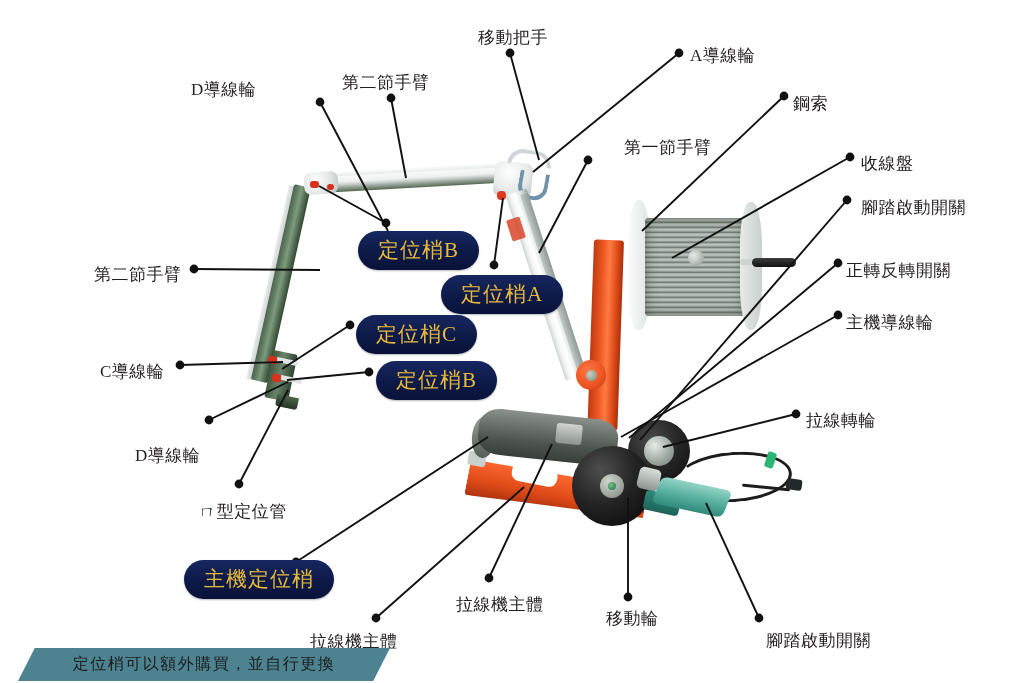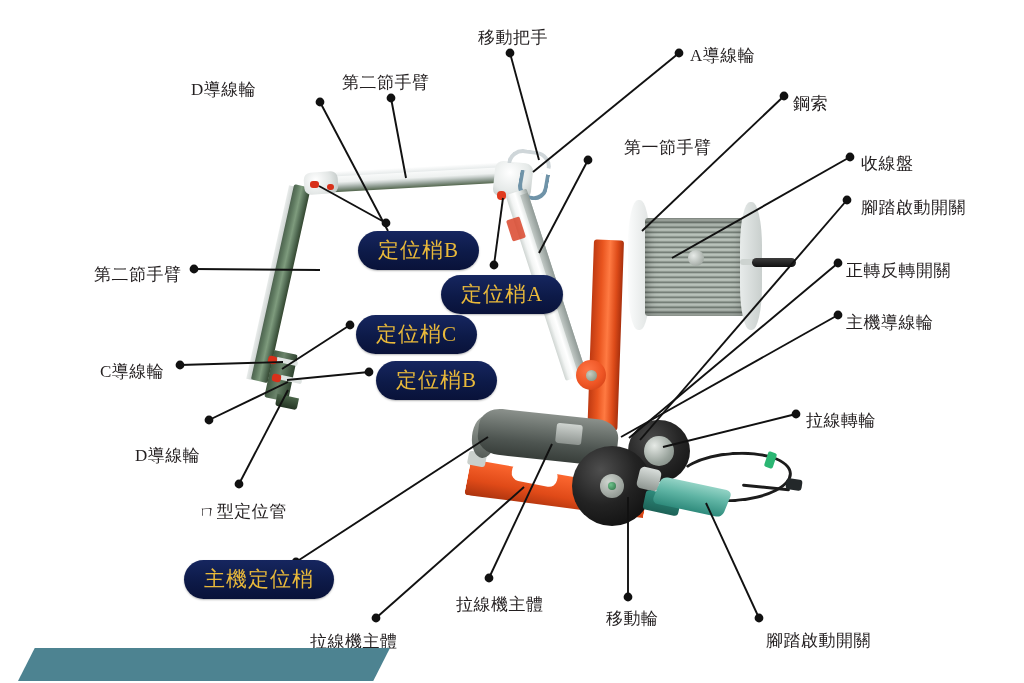--- a/index.html
+++ b/index.html
@@ -428,14 +428,15 @@
 
   <div id="badge-layer">
       <div class="badge" style="left: 358px; top: 231px;">定位梢B</div>
       <div class="badge" style="left: 441px; top: 275px;">定位梢A</div>
       <div class="badge" style="left: 356px; top: 315px;">定位梢C</div>
       <div class="badge" style="left: 376px; top: 361px;">定位梢B</div>
       <div class="badge" style="left: 184px; top: 560px;">主機定位梢</div>
     </div>
 
   <div class="banner"></div>
+  <div class="banner-text">定位梢可以額外購買，並自行更換</div>
 
 </div>
 
 </body></html>

